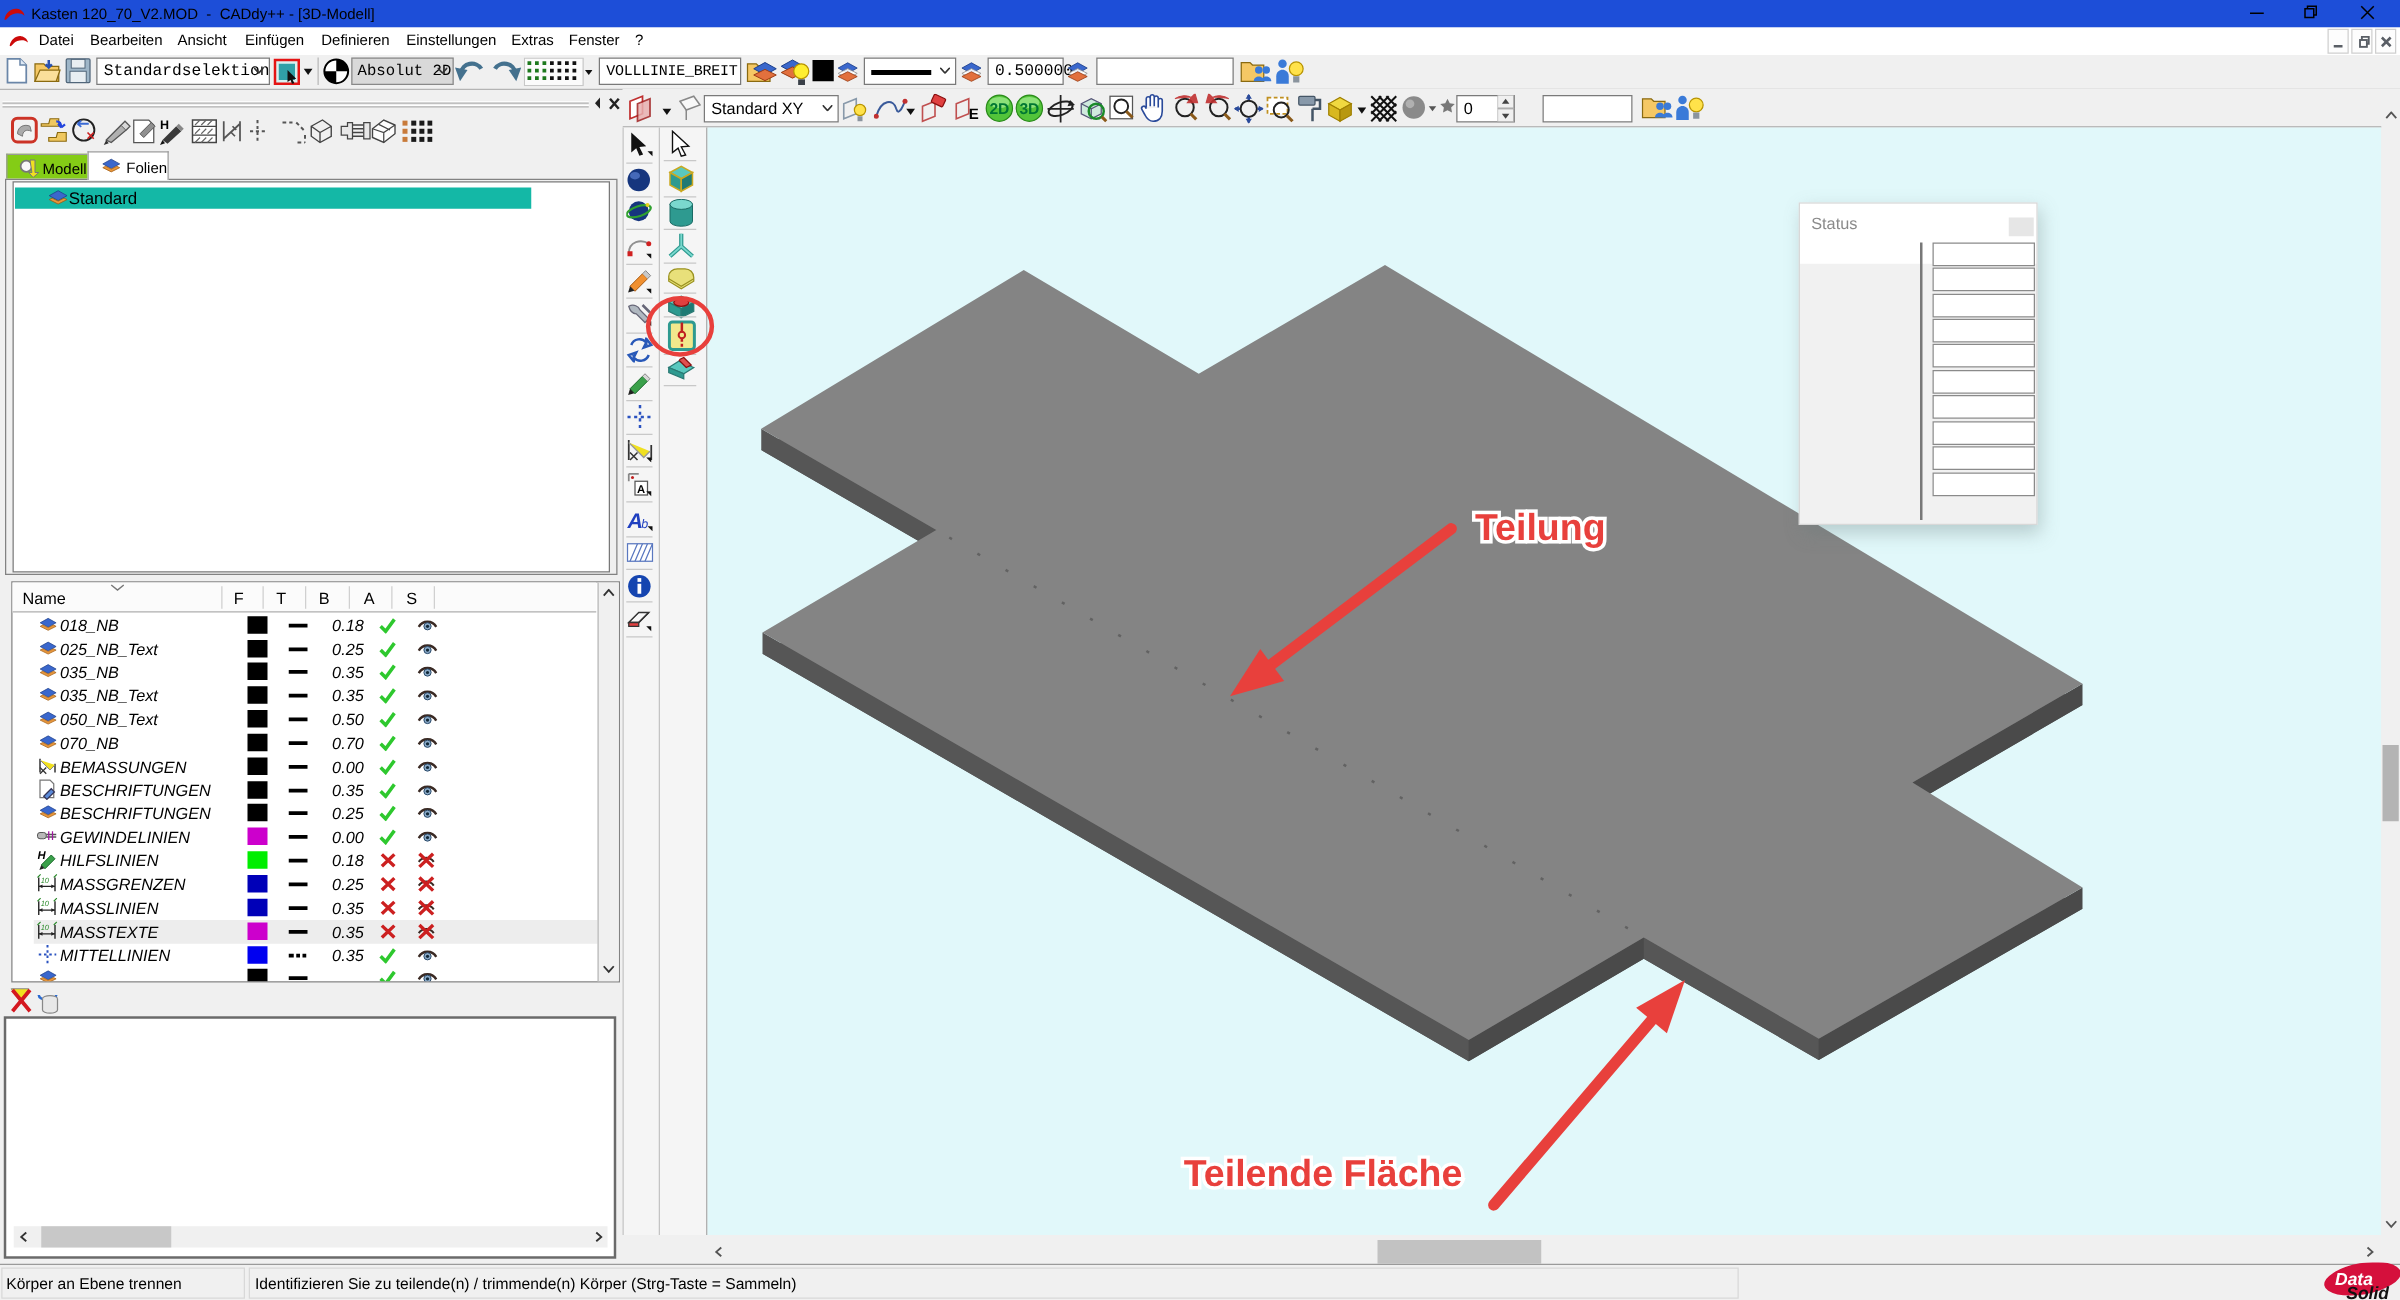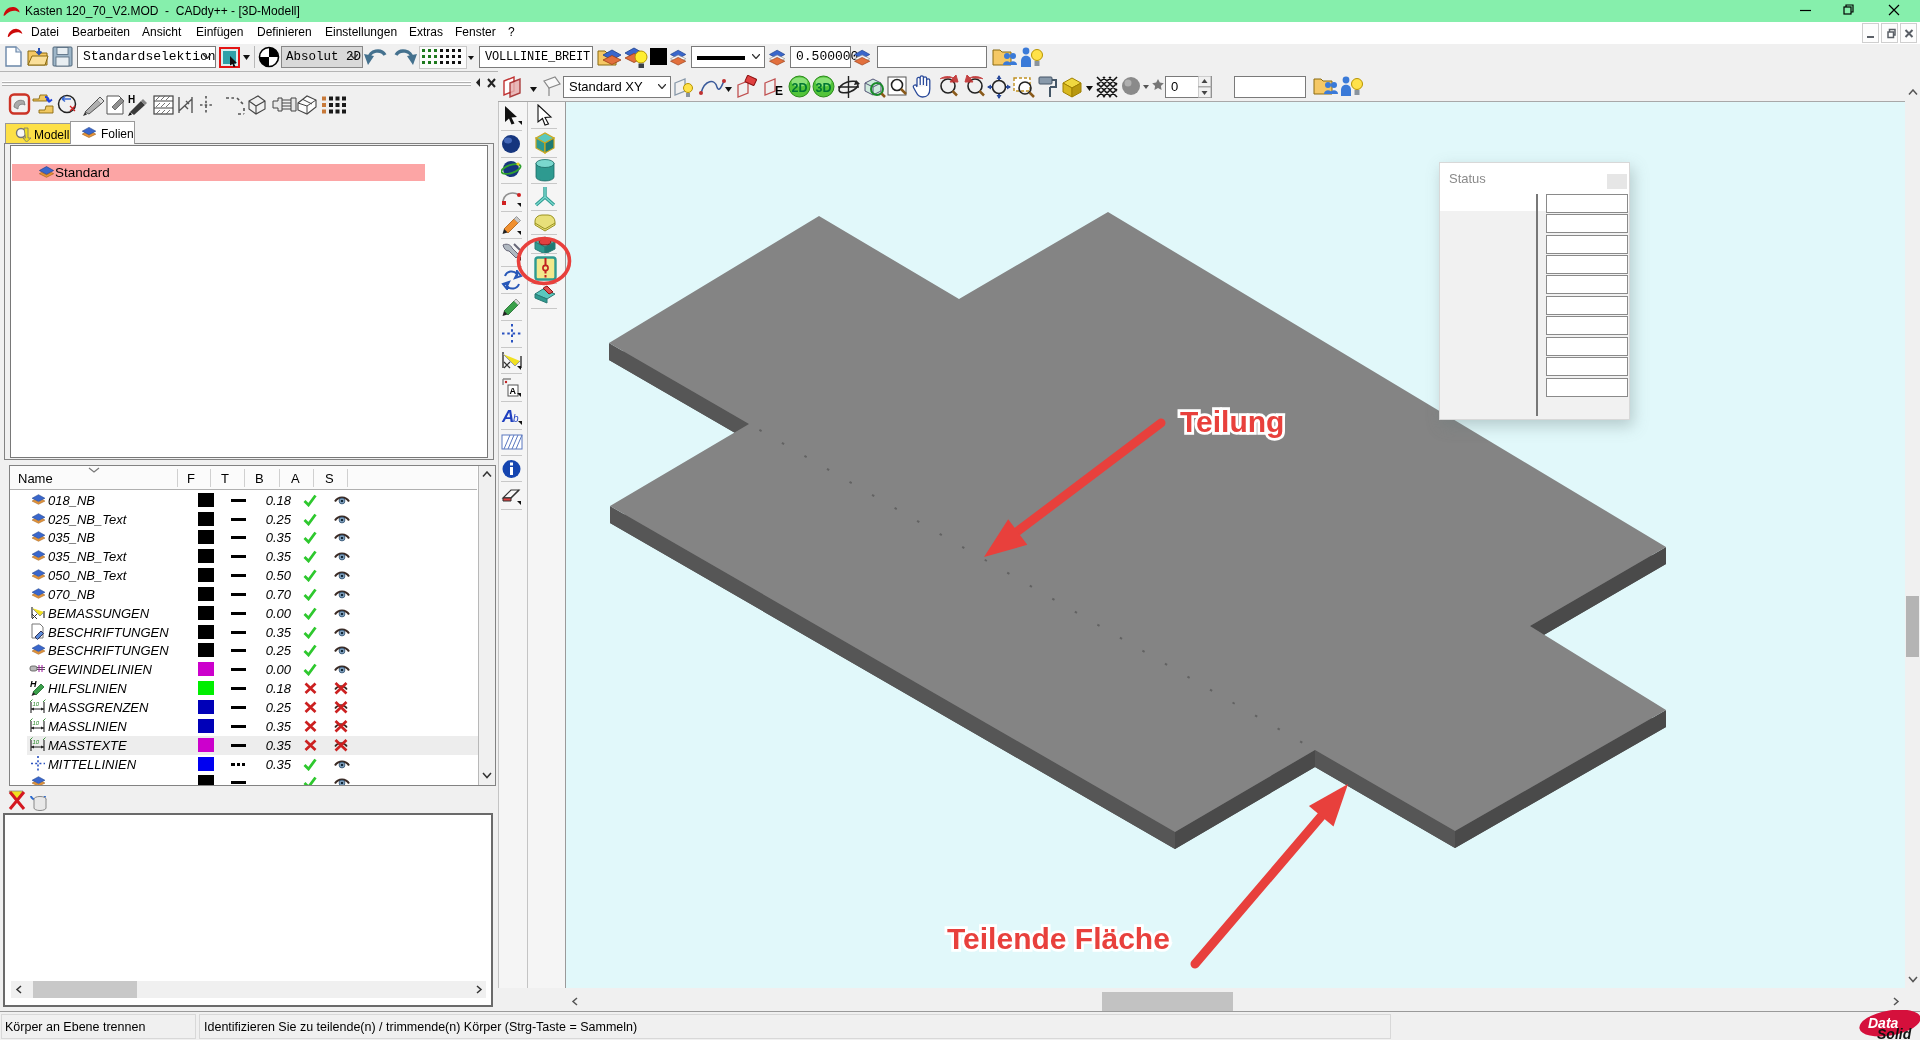--- a/index.html
+++ b/index.html
@@ -1,20 +1,20 @@
 <!DOCTYPE html>
 <html><head>
 <meta charset="utf-8">
 <style>
 * { margin:0; padding:0; box-sizing:border-box; }
 html,body { width:1920px; height:1040px; overflow:hidden; }
 body { font-family:"Liberation Sans", sans-serif; background:#f0f0f0; position:relative; font-size:13px; color:#000; }
 .abs { position:absolute; }
 
-#titlebar { left:0; top:0; width:1920px; height:22px; background:#86efac;padding-left:35px; }
+#titlebar { left:0; top:0; width:1920px; height:22px; background:#1d4ed8;padding-left:35px; }
 #title-text { left:25px; top:4px; font-size:12px; }
 #menubar { left:0; top:22px; width:1920px; height:22px; background:#fff; }
 .menuitem { position:absolute; top:3px; font-size:12px; }
 #toolbar1 { left:0; top:44px; width:1920px; height:28px; background:#f0f0f0; border-bottom:1px solid #b4b4b4;font-family:Liberation Mono, monospace; }
 .combo { position:absolute; background:#fff; border:1px solid #7a7a7a; font-size:13px; line-height:20px; padding-left:5px; }
 .combo .chev { position:absolute; right:4px; top:7px; width:8px; height:5px; }
 
 #leftpanel { left:0; top:72px; width:498px; height:943px; background:#f0f0f0; }
 
 #statusbar { left:0; top:1011px; width:1920px; height:17px; background:#f0f0f0; border-top:1px solid #9a9a9a; font-size:12.5px; }
@@ -365,38 +365,38 @@
         <rect x="336" y="3.5" width="4" height="4"></rect>
     <rect x="323" y="10" width="4" height="4"></rect>
         <rect x="329.5" y="10" width="4" height="4"></rect>
         <rect x="336" y="10" width="4" height="4"></rect>
     <rect x="323" y="16.5" width="4" height="4"></rect>
         <rect x="329.5" y="16.5" width="4" height="4"></rect>
         <rect x="336" y="16.5" width="4" height="4"></rect>
       </g>
   </svg>
 
-  <div class="abs" style="left:5px;top:51px;width:68px;height:20px;background:#fde047;border:1px solid #9a9a9a;border-bottom:none">
+  <div class="abs" style="left:5px;top:51px;width:68px;height:20px;background:#84cc16;border:1px solid #9a9a9a;border-bottom:none">
     <svg class="abs" style="left:9px;top:2px" width="17" height="16" viewBox="0 0 17 16">
       <circle cx="6" cy="7" r="4.5" fill="#f8f8f8" stroke="#777" stroke-width="1.4"></circle>
       <path d="M9 2 L13 2 L13 12 L16 12 L11.5 16 L8 12 L10.5 12 Z" fill="#f0e020" stroke="#777" stroke-width=".8"></path>
     </svg>
     <span class="abs" style="left:28px;top:4px;font-size:12px">Modell</span>
   </div>
   <div class="abs" style="left:70px;top:49px;width:65px;height:23px;background:#fff;border:1px solid #9a9a9a;border-bottom:none;z-index:3">
     <svg class="abs" style="left:9px;top:3px" width="18" height="16" viewBox="0 0 24 21">
       <path d="M3 8 L12 3 L21 8 L12 13 Z" fill="#3a67cc" stroke="#1c3f8a" stroke-width=".8"></path>
       <path d="M3 12 L6 10.5 L12 13.5 L18 10.5 L21 12 L12 16.5 Z" fill="#e8973c" stroke="#a05a10" stroke-width=".8"></path>
     </svg>
     <span class="abs" style="left:30px;top:5px;font-size:12px">Folien</span>
   </div>
 
   <div class="abs" style="left:4px;top:71px;width:490px;height:317px;border:1px solid #828282;background:#f0f0f0"></div>
   <div class="abs" style="left:10px;top:73px;width:478px;height:313px;border:1px solid #787878;background:#fff">
-    <div class="abs" style="left:1px;top:18px;width:413px;height:17px;background:#fca5a5">
+    <div class="abs" style="left:1px;top:4px;width:413px;height:17px;background:#14b8a6">
       <svg class="abs" style="left:25px;top:0" width="19" height="17" viewBox="0 0 24 21">
         <path d="M3 8 L12 3 L21 8 L12 13 Z" fill="#3a67cc" stroke="#1c3f8a" stroke-width=".8"></path>
         <path d="M3 12 L6 10.5 L12 13.5 L18 10.5 L21 12 L12 16.5 Z" fill="#e8973c" stroke="#a05a10" stroke-width=".8"></path>
       </svg>
       <span class="abs" style="left:43px;top:1px;font-size:13.5px">Standard</span>
     </div>
   </div>
 
   <div class="abs" id="ltable" style="left:9px;top:393px;width:487px;height:321px;border:1px solid #828282;background:#fff">
     <div class="abs" style="left:0;top:0;width:467px;height:24px;background:#fbfbfb;border-bottom:1px solid #b0b0b0">

